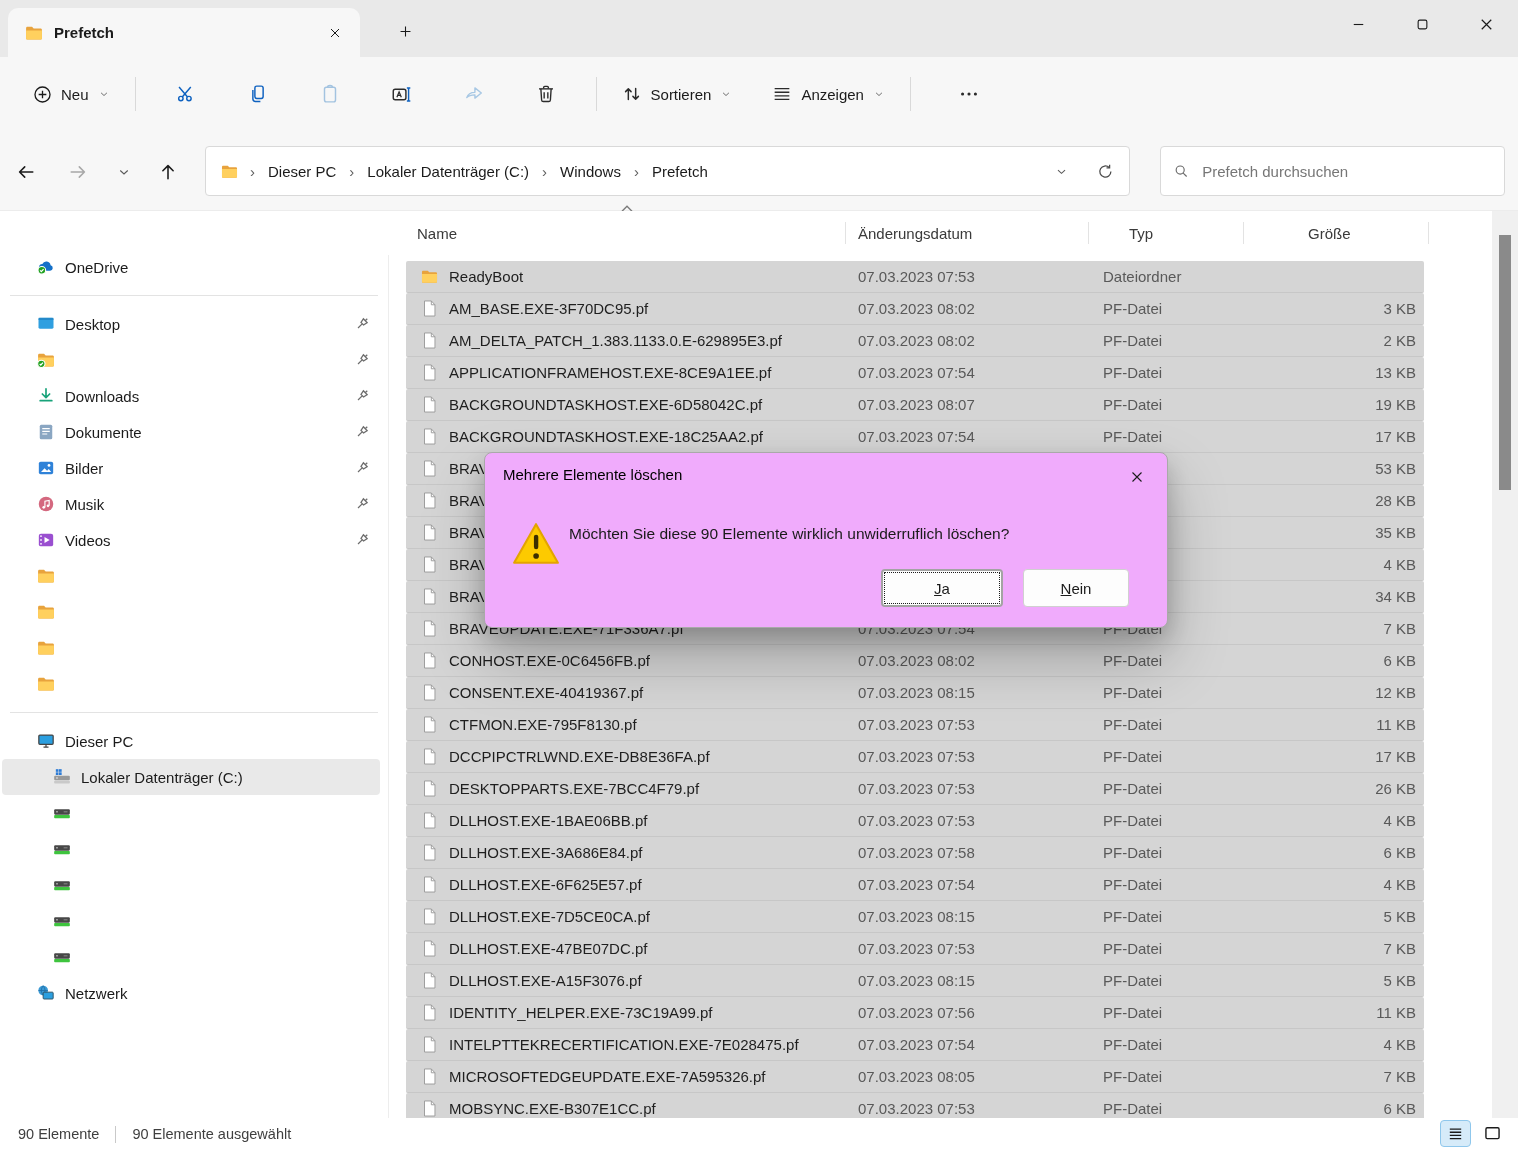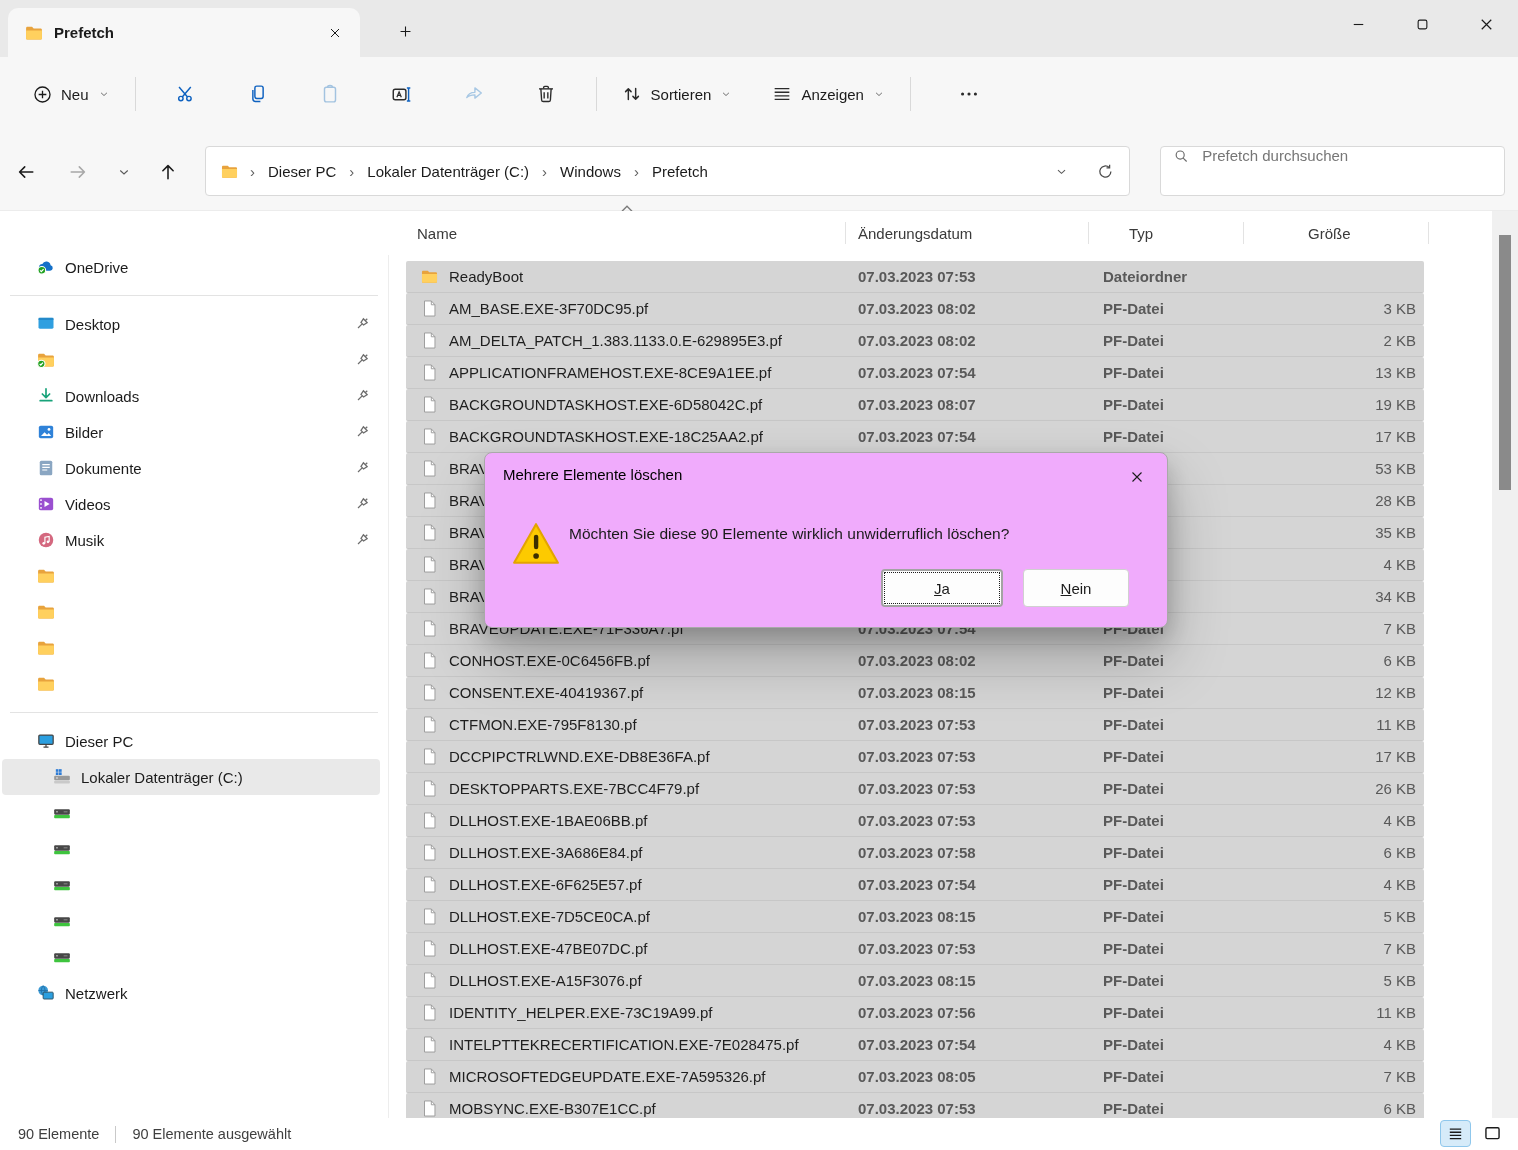--- a/index.html
+++ b/index.html
@@ -35,21 +35,21 @@
   .navbtn { position:absolute; top:24px; width:36px; height:34px; display:flex; align-items:center; justify-content:center; border-radius:5px; }
   .addrbox { position:absolute; left:205px; top:15px; width:925px; height:50px; background:#fff;
              border:1px solid #d9d9d9; border-radius:4px; display:flex; align-items:center; padding:0 6px 0 14px; }
   .crumbs { display:flex; align-items:center; font-size:15px; }
   .crumb { display:flex; align-items:center; }
   .crumb .sep { color:#5f5f5f; padding:0 11px; font-size:15px; }
   .crumb .lbl { padding:3px 2px; border-radius:3px; }
   .addr-right { margin-left:auto; display:flex; align-items:center; gap:8px; }
   .addr-ibtn { width:36px; height:36px; display:flex; align-items:center; justify-content:center; border-radius:4px; }
   .searchbox { position:absolute; left:1160px; top:15px; width:345px; height:50px; background:#fff;
-               border:1px solid #d9d9d9; border-radius:4px; display:flex; align-items:flex-start; padding:0 12px; }
+               border:1px solid #d9d9d9; border-radius:4px; display:flex; align-items:center; padding:0 12px; }
   .searchbox input { border:none; outline:none; font-size:15px; color:#1b1b1b; width:100%; margin-left:12px;
                      font-family:"Liberation Sans",sans-serif; background:transparent; }
   .searchbox input::placeholder { color:#767676; opacity:1; }
 
   
   .sidebar { position:absolute; left:0; top:211px; width:388px; height:907px; background:#fff; padding-top:2px; }
   .sidebar-divider { position:absolute; left:388px; top:211px; width:1px; height:907px; background:#ededed; }
   .side-item { position:relative; height:36px; display:flex; align-items:center; padding-left:34px; margin:0 8px 0 2px; border-radius:4px; }
   .side-item .lbl { font-size:15px; margin-left:9px; white-space:nowrap; }
   .side-item .pin { position:absolute; right:8px; top:8px; display:none; }
@@ -64,21 +64,21 @@
   .colhead { position:absolute; top:0; height:44px; display:flex; align-items:center; font-size:15px; color:#3a3a3a; }
   .ch-name { left:417px; } .ch-date { left:858px; } .ch-type { left:1129px; } .ch-size { left:1308px; }
   .colsep { position:absolute; top:11px; width:1px; height:22px; background:#e3e3e3; }
   .sortcaret { position:absolute; left:620px; top:204px; }
 
   .rows { position:absolute; left:406px; top:261px; width:1018px; height:857px; overflow:hidden; }
   .frow { height:32px; display:grid; grid-template-columns:439px 245px 155px 179px; align-items:center;
           background:#d5d5d5; border-bottom:1px solid #c7c7c7; border-radius:2px; }
   .frow .c-name { display:flex; align-items:center; padding-left:14px; font-size:15px; color:#1f1f1f; white-space:nowrap; overflow:hidden; }
   .frow .c-name .nm { margin-left:10px; }
-  .frow .c-date, .frow .c-type { font-size:15px; color:#595959; padding-left:13px; white-space:nowrap;font-weight:bold; }
+  .frow .c-date, .frow .c-type { font-size:15px; color:#595959; padding-left:13px; white-space:nowrap; }
   .frow .c-size { font-size:15px; color:#595959; text-align:right; padding-right:8px; white-space:nowrap; }
   .icon18 { width:19px; height:19px; flex:0 0 19px; }
 
   
   .vscroll { position:absolute; left:1492px; top:211px; width:26px; height:907px; background:#f0f0f0; }
   .vthumb { position:absolute; left:7px; top:24px; width:12px; height:255px; background:#8a8a8a; }
 
   
   .statusbar { position:absolute; left:0; top:1118px; width:1518px; height:32px; background:#fff;
                display:flex; align-items:center; padding-left:18px; font-size:14.5px; color:#3f3f3f; }
@@ -504,50 +504,50 @@
       <svg class="icon20" width="20" height="20">
           <use href="#i-downloads"></use>
         </svg>
       <span class="lbl">Downloads</span>
       <svg class="pin" width="19" height="19">
           <use href="#i-pin"></use>
         </svg>
     </div>
       <div class="side-item pinned">
       <svg class="icon20" width="20" height="20">
+          <use href="#i-documents"></use>
+        </svg>
+      <span class="lbl">Dokumente</span>
+      <svg class="pin" width="19" height="19">
+          <use href="#i-pin"></use>
+        </svg>
+    </div>
+      <div class="side-item pinned">
+      <svg class="icon20" width="20" height="20">
           <use href="#i-pictures"></use>
         </svg>
       <span class="lbl">Bilder</span>
       <svg class="pin" width="19" height="19">
           <use href="#i-pin"></use>
         </svg>
     </div>
       <div class="side-item pinned">
       <svg class="icon20" width="20" height="20">
-          <use href="#i-documents"></use>
-        </svg>
-      <span class="lbl">Dokumente</span>
+          <use href="#i-music"></use>
+        </svg>
+      <span class="lbl">Musik</span>
       <svg class="pin" width="19" height="19">
           <use href="#i-pin"></use>
         </svg>
     </div>
       <div class="side-item pinned">
       <svg class="icon20" width="20" height="20">
           <use href="#i-videos"></use>
         </svg>
       <span class="lbl">Videos</span>
-      <svg class="pin" width="19" height="19">
-          <use href="#i-pin"></use>
-        </svg>
-    </div>
-      <div class="side-item pinned">
-      <svg class="icon20" width="20" height="20">
-          <use href="#i-music"></use>
-        </svg>
-      <span class="lbl">Musik</span>
       <svg class="pin" width="19" height="19">
           <use href="#i-pin"></use>
         </svg>
     </div>
       <div class="side-item">
       <svg class="icon20" width="20" height="20">
           <use href="#i-folder"></use>
         </svg>
       <span class="lbl"></span>
 

